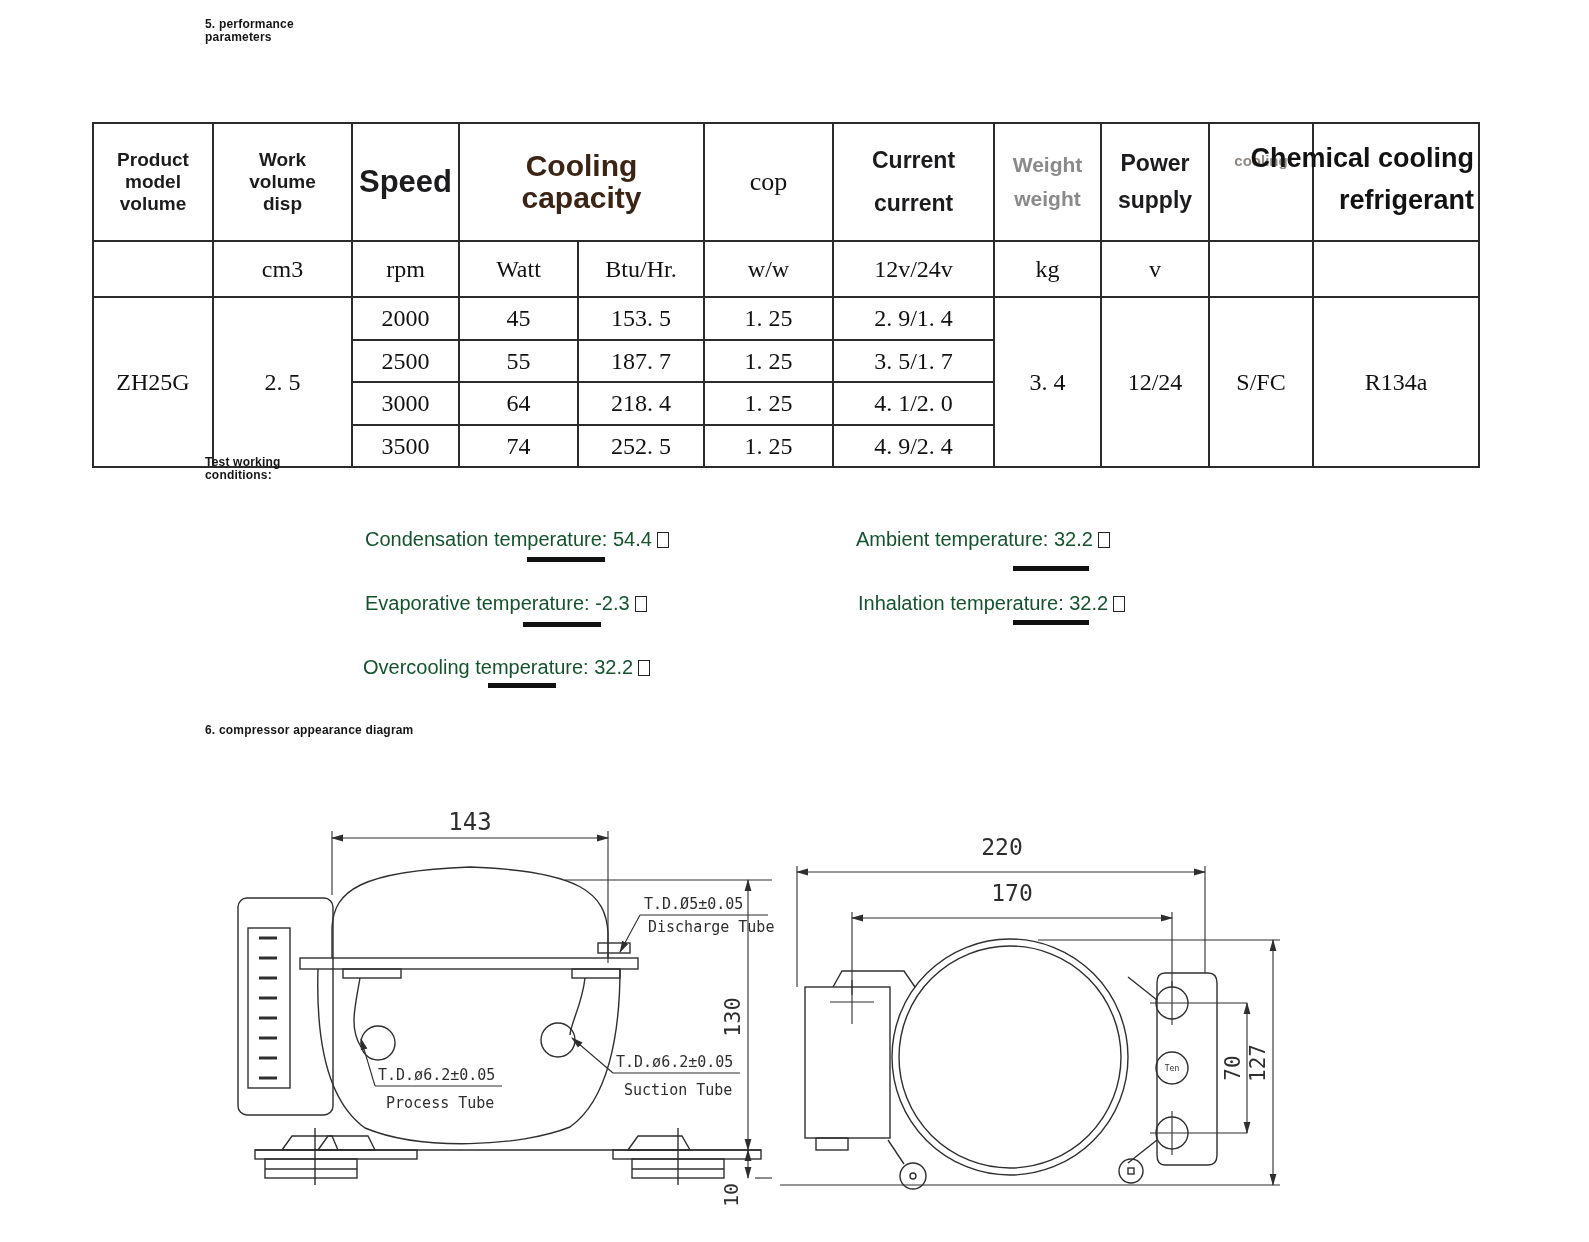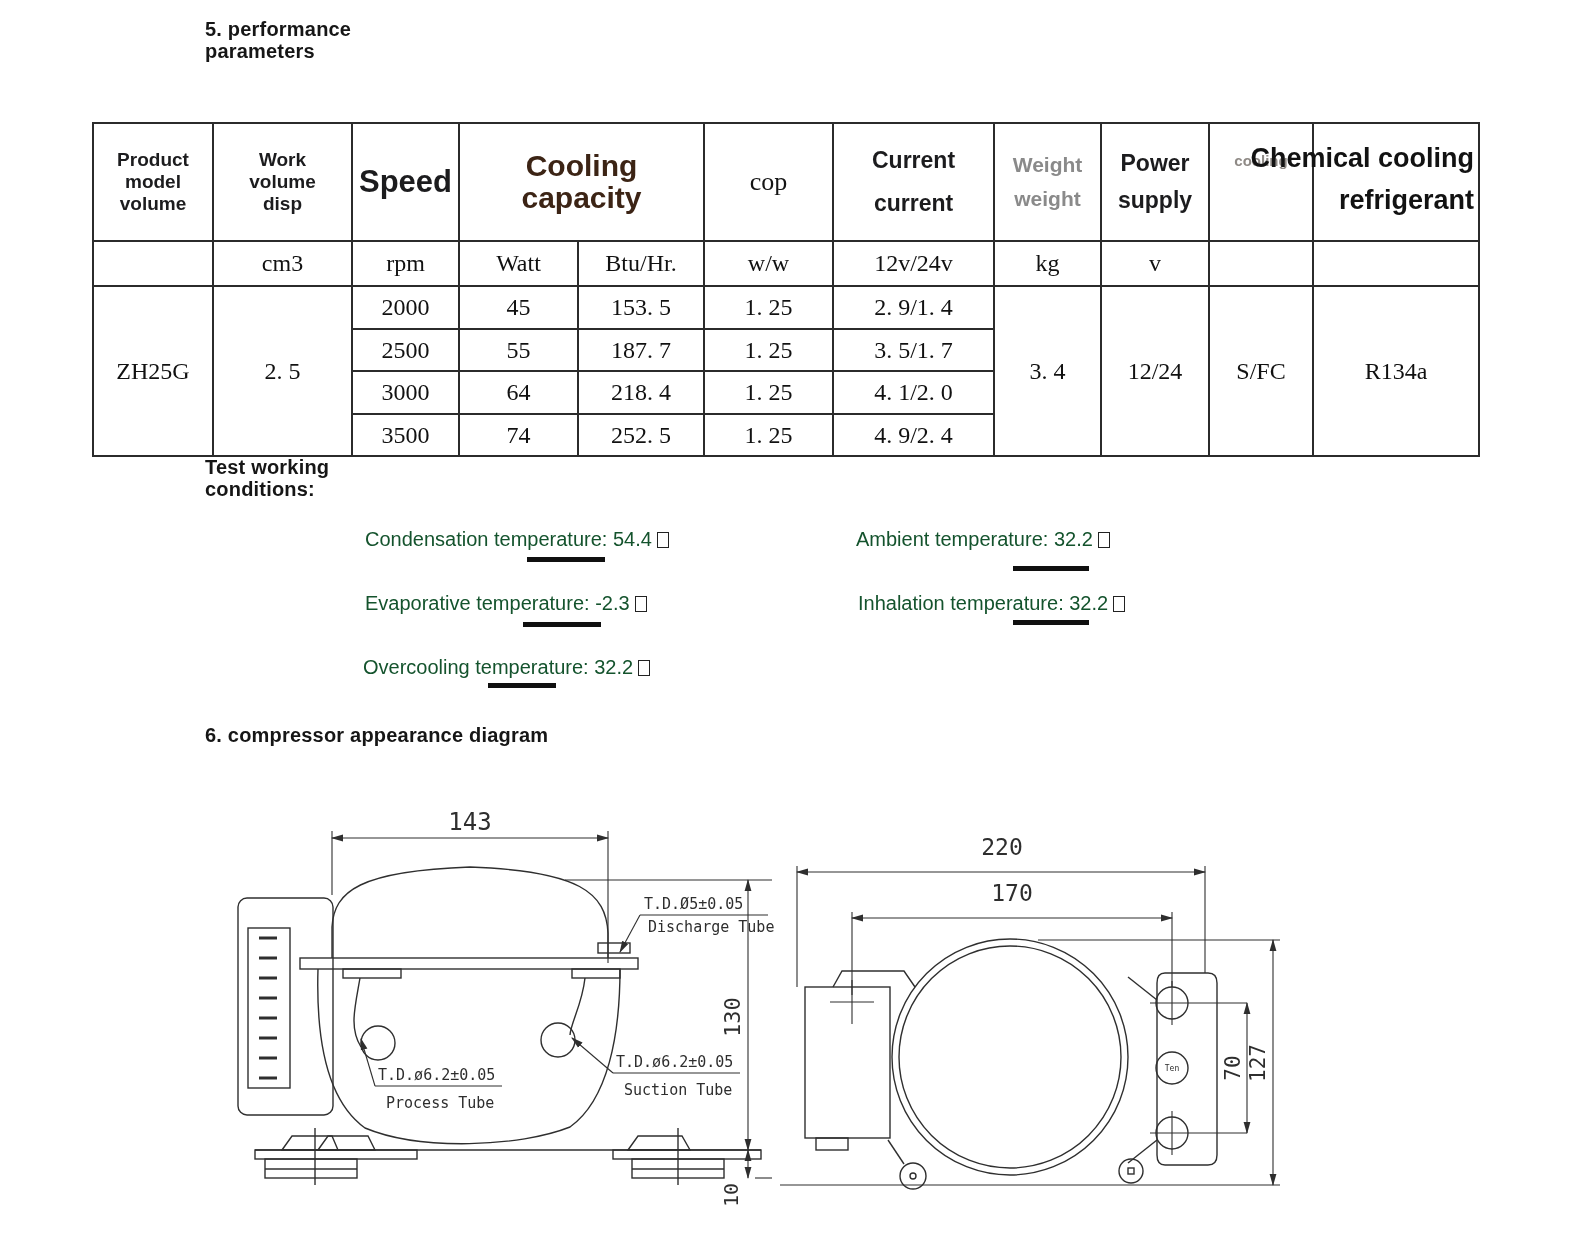--- a/index.html
+++ b/index.html
@@ -2,21 +2,21 @@
 <html><head>
 <meta charset="utf-8">
 <style>
   html,body{margin:0;padding:0;}
   body{
     width:1589px;height:1242px;background:#ffffff;position:relative;
     font-family:"Liberation Sans",sans-serif;color:#141414;overflow:hidden;
   }
   .abs{position:absolute;}
   .heading{
-    font-weight:bold;font-size:20px;line-height:1.12;color:#161616;
+    font-weight:bold;font-size:12px;line-height:1.12;color:#161616;
     white-space:pre-line;letter-spacing:.2px;
   }
   
   #spec-table{
     border-collapse:collapse;table-layout:fixed;
     width:1386px;height:333px;background:#fff;
   }
   #spec-table th,#spec-table td{
     border:2px solid #2b2b2b;padding:0;text-align:center;vertical-align:middle;
     overflow:visible;
@@ -89,21 +89,21 @@
 weight</th>
     <th class="hdr hdr-power">Power
 supply</th>
     <th class="ghost-cell">
       <span class="ghost">cooling</span>
     </th>
     <th class="refrig-cell">
       <span class="refrig">Chemical cooling refrigerant</span>
     </th>
   </tr>
-  <tr class="unit-row" style="height:45px;">
+  <tr class="unit-row" style="height:56px;">
     <td></td>
     <td>cm3</td>
     <td>rpm</td>
     <td>Watt</td>
     <td>Btu/Hr.</td>
     <td>w/w</td>
     <td>12v/24v</td>
     <td>kg</td>
     <td>v</td>
     <td></td>

